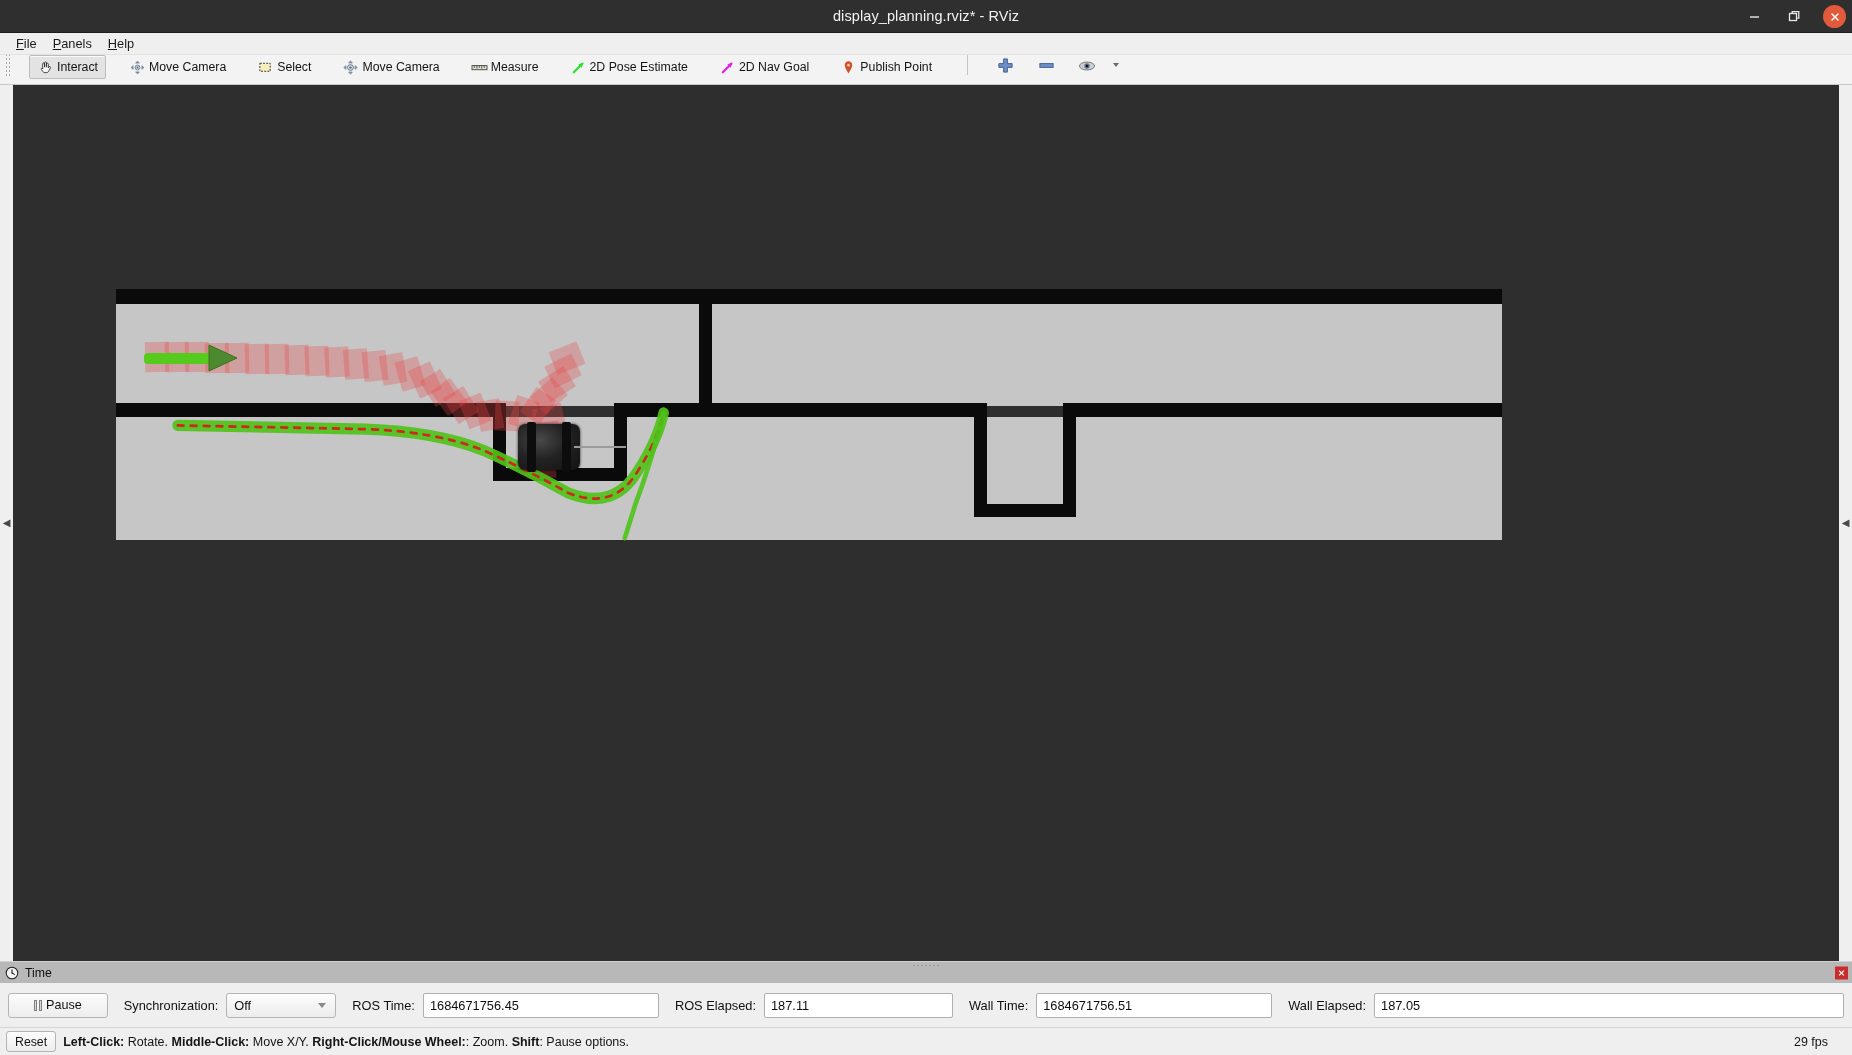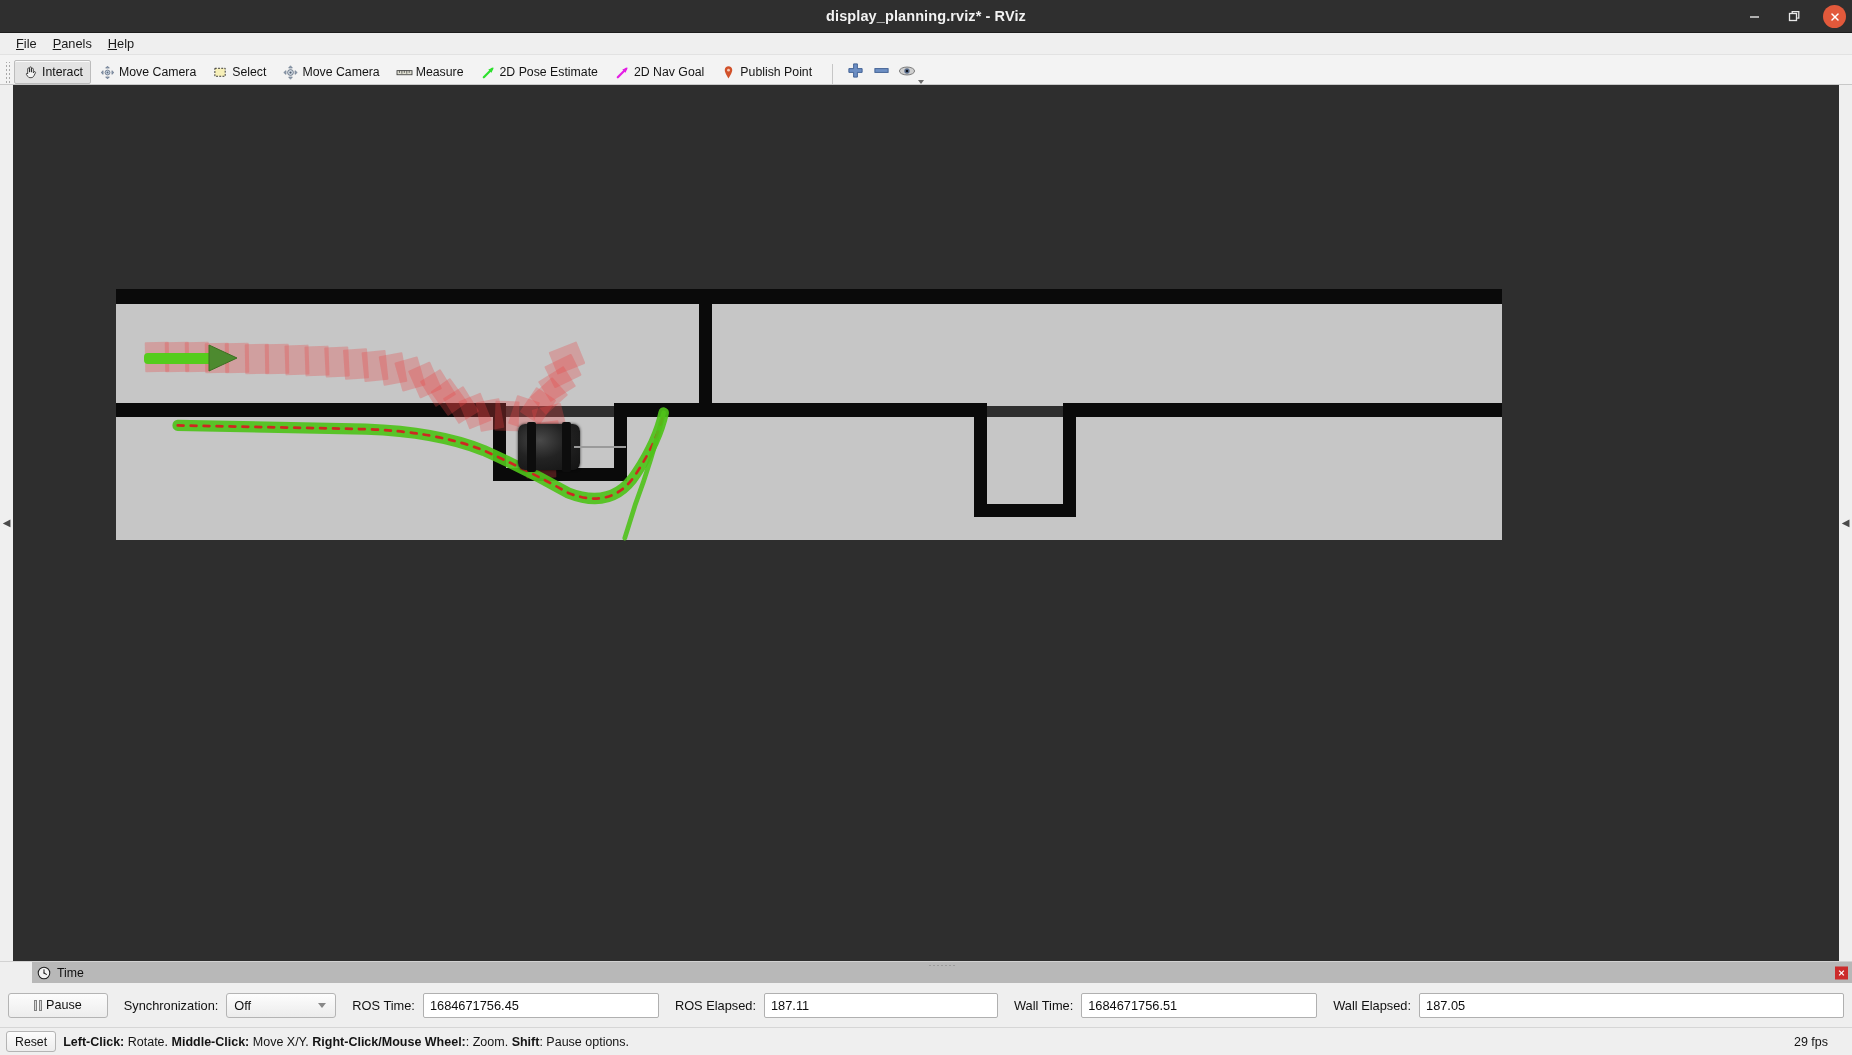--- a/index.html
+++ b/index.html
@@ -23,21 +23,21 @@
     background: #2f2f2f;
     display: flex; align-items: center;
     position: relative;
     border-bottom: 1px solid #1d1d1d;
   }
   .titlebar .title {
     position: absolute; left: 0; right: 0;
     text-align: center;
     color: #f2f2f2;
     font-size: 14.5px;
-    font-weight: bold;
+    font-weight: normal;
     letter-spacing: 0.1px;
   }
   .wincontrols {
     position: absolute; right: 6px; top: 0;
     height: 33px;
     display: flex; align-items: center; gap: 18px;
   }
   .winbtn {
     width: 22px; height: 22px;
     display: flex; align-items: center; justify-content: center;
@@ -65,25 +65,26 @@
   .menuitem {
     padding: 2px 8px 3px 8px;
     cursor: default;
   }
   .menuitem u { text-decoration: underline; }
 
   
   .toolbar {
     height: 30px; min-height: 30px;
     background: #f3f3f3;
-    display: flex; align-items: flex-end;
+    display: flex; align-items: flex-start;
     padding-left: 4px;
     border-bottom: 1px solid #c8c8c8;
     font-size: 12.3px;
     color: #141414;
+    gap: 15px;
   }
   .grip {
     width: 7px; height: 22px;
     margin-right: 3px;
     background-image: radial-gradient(#a9a9a9 1px, transparent 1px);
     background-size: 3px 4px;
     background-position: 1px 2px;
   }
   .tbtn {
     display: flex; align-items: center; gap: 3px;
@@ -181,21 +182,20 @@
     border-top: 1px solid #d2d2d2;
   }
   .panelheader {
     height: 21px;
     background: #b8b8b8;
     display: flex; align-items: center;
     padding: 0 5px;
     font-size: 12.3px;
     color: #101010;
     position: relative;
-    margin-left: 32px;
   }
   .panelheader .clock { margin-right: 6px; display: flex; }
   .panelclose {
     position: absolute; right: 4px; top: 50%;
     transform: translateY(-50%);
     width: 13px; height: 13px;
     background: #cc2b2b;
     display: flex; align-items: center; justify-content: center;
     cursor: pointer;
   }
@@ -258,21 +258,21 @@
     background: #ffffff;
     border: 1px solid #b0b0b0;
     border-radius: 2px;
     padding: 0 6px;
     font-size: 12.8px;
     color: #0d0d0d;
     font-family: "Liberation Sans", sans-serif;
     display: flex; align-items: center;
   }
   .w-ros   { width: 236px; }
-  .w-rose  { width: 234px; }
+  .w-rose  { width: 189px; }
   .w-wall  { width: 236px; }
   .w-walle { width: 280px; flex: 1 1 auto; }
 
   
   .statusbar {
     height: 28px; min-height: 28px;
     background: #efefef;
     border-top: 1px solid #d6d6d6;
     display: flex; align-items: center;
     padding: 0 6px;

